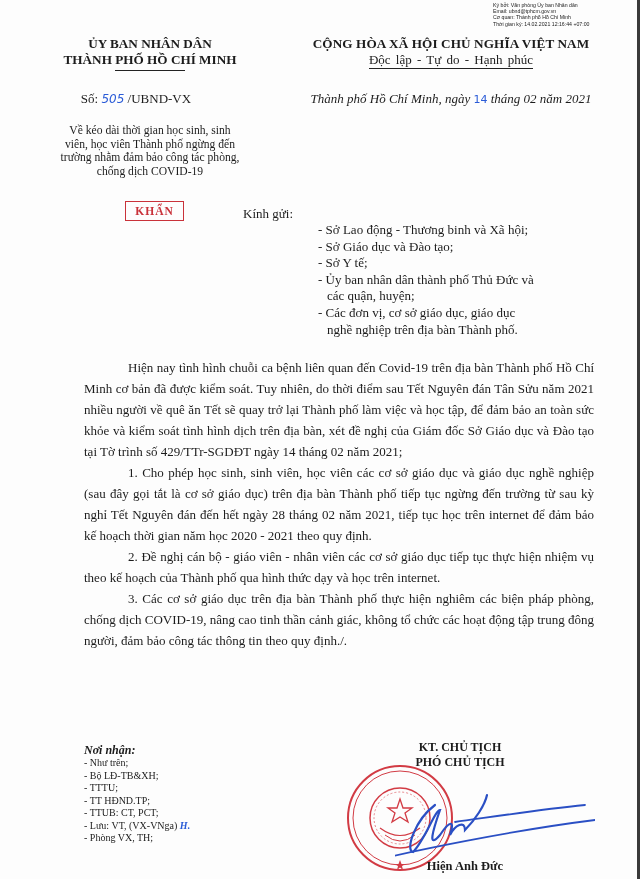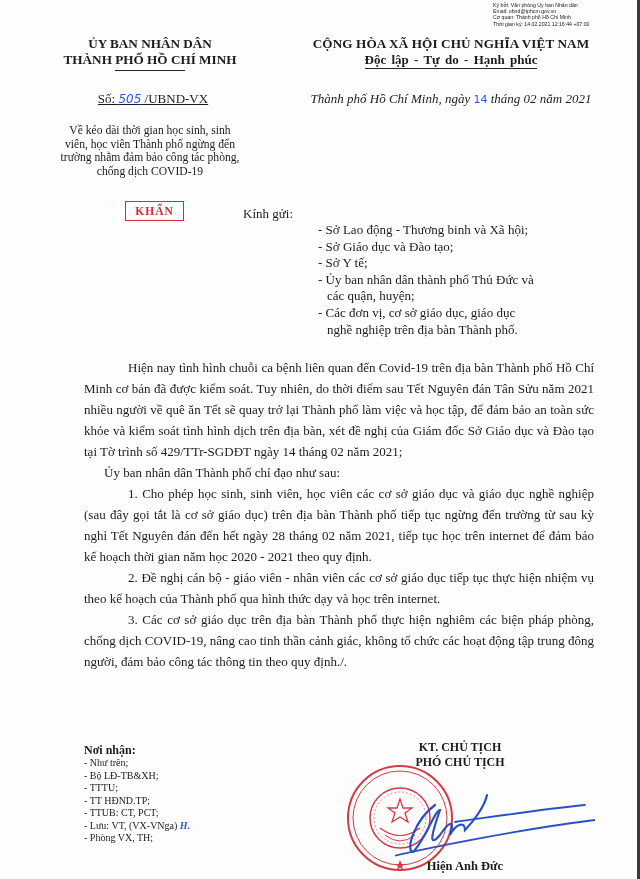--- a/index.html
+++ b/index.html
@@ -17,41 +17,41 @@
     font-family:"Liberation Sans", sans-serif; font-size:5.2px; line-height:6.2px;
     color:#222;
   }
   .abs { position:absolute; }
   .center { text-align:center; }
   .hdr-left { left:40px; top:36px; width:220px; }
   .hdr-left .l1, .hdr-left .l2 { font-weight:bold; font-size:13.2px; line-height:16px; }
   .underline-short { width:70px; height:1px; background:#222; margin:2px auto 0; }
   .hdr-right { left:262px; top:36px; width:378px; }
   .hdr-right .l1 { font-weight:bold; font-size:13.2px; line-height:16px; letter-spacing:0.1px; }
-  .hdr-right .l2 { font-weight:bold; font-size:13px; line-height:16px; }
+  .hdr-right .l2 { font-weight:normal; font-size:13px; line-height:16px; }
   .hdr-right .l2 span { border-bottom:1px solid #222; padding-bottom:1px; word-spacing:2px; }
-  .so-line { left:43px; top:91px; width:220px; font-size:13px;text-decoration:underline; }
+  .so-line { left:26px; top:91px; width:220px; font-size:13px; }
   .so-num { color:#2a5bd7; font-family:"DejaVu Sans", sans-serif; font-style:italic; font-size:12px; }
   .date-line { left:262px; top:91px; width:378px; font-size:13px; font-style:italic; }
   .date-day { color:#2a5bd7; font-size:11px; font-style:normal; font-family:"DejaVu Sans", sans-serif; }
   .subject { left:60px; top:124px; width:180px; font-size:11.6px; line-height:13.6px; }
   .khan {
     left:125px; top:201px; width:57px; height:18px;
     border:1.6px solid #c9323a; color:#c9323a;
     font-weight:bold; font-size:11.5px; letter-spacing:1px;
     text-align:center; line-height:18px;
   }
   .kinh-gui { left:243px; top:206px; font-size:13px;text-align:right; }
   .recipients { left:318px; top:222px; width:300px; font-size:13px; line-height:16.6px; }
   .recipients .indent { padding-left:9px; }
   .body-text { left:84px; top:357px; width:510px; font-size:13px; line-height:21px; text-align:justify; }
   .body-text p { margin:0; text-indent:44px; }
   .body-text p.noind { text-indent:20px; }
   .noi-nhan { left:84px; top:743px; width:200px; font-size:10px; line-height:12.5px; }
-  .noi-nhan .title { font-weight:bold; font-size:12px; line-height:14px; }
+  .noi-nhan .title { font-weight:bold; font-style:italic; font-size:12px; line-height:14px; }
   .luu-mark { color:#2a5bd7; font-style:italic; font-weight:bold; }
   .sign-block { left:365px; top:740px; width:190px; font-weight:bold; font-size:12px; line-height:14.5px; }
   .signer { left:385px; top:859px; width:160px; font-weight:bold; font-size:12.5px; }
   .stamp { left:345px; top:763px; width:110px; height:110px; }
   .signature { left:395px; top:780px; width:200px; height:90px; }
 </style>
 </head>
 <body>
 
 <div class="page-edge"></div>
@@ -93,21 +93,20 @@
   <div>- Sở Giáo dục và Đào tạo;</div>
   <div>- Sở Y tế;</div>
   <div>- Ủy ban nhân dân thành phố Thủ Đức và</div>
   <div class="indent">các quận, huyện;</div>
   <div>- Các đơn vị, cơ sở giáo dục, giáo dục</div>
   <div class="indent">nghề nghiệp trên địa bàn Thành phố.</div>
 </div>
 
 <div class="abs body-text">
   <p>Hiện nay tình hình chuỗi ca bệnh liên quan đến Covid-19 trên địa bàn Thành phố Hồ Chí Minh cơ bản đã được kiểm soát. Tuy nhiên, do thời điểm sau Tết Nguyên đán Tân Sửu năm 2021 nhiều người về quê ăn Tết sẽ quay trở lại Thành phố làm việc và học tập, để đảm bảo an toàn sức khỏe và kiểm soát tình hình dịch trên địa bàn, xét đề nghị của Giám đốc Sở Giáo dục và Đào tạo tại Tờ trình số 429/TTr-SGDĐT ngày 14 tháng 02 năm 2021;</p>
-  <p class="noind">Ủy ban nhân dân Thành phố chỉ đạo như sau:</p>
   <p>1. Cho phép học sinh, sinh viên, học viên các cơ sở giáo dục và giáo dục nghề nghiệp (sau đây gọi tắt là cơ sở giáo dục) trên địa bàn Thành phố tiếp tục ngừng đến trường từ sau kỳ nghỉ Tết Nguyên đán đến hết ngày 28 tháng 02 năm 2021, tiếp tục học trên internet để đảm bảo kế hoạch thời gian năm học 2020 - 2021 theo quy định.</p>
   <p>2. Đề nghị cán bộ - giáo viên - nhân viên các cơ sở giáo dục tiếp tục thực hiện nhiệm vụ theo kế hoạch của Thành phố qua hình thức dạy và học trên internet.</p>
   <p>3. Các cơ sở giáo dục trên địa bàn Thành phố thực hiện nghiêm các biện pháp phòng, chống dịch COVID-19, nâng cao tinh thần cảnh giác, không tổ chức các hoạt động tập trung đông người, đảm bảo công tác thông tin theo quy định./.</p>
 </div>
 
 <div class="abs noi-nhan">
   <div class="title">Nơi nhận:</div>
   <div>- Như trên;</div>
   <div>- Bộ LĐ-TB&amp;XH;</div>
   <div>- TTTU;</div>

